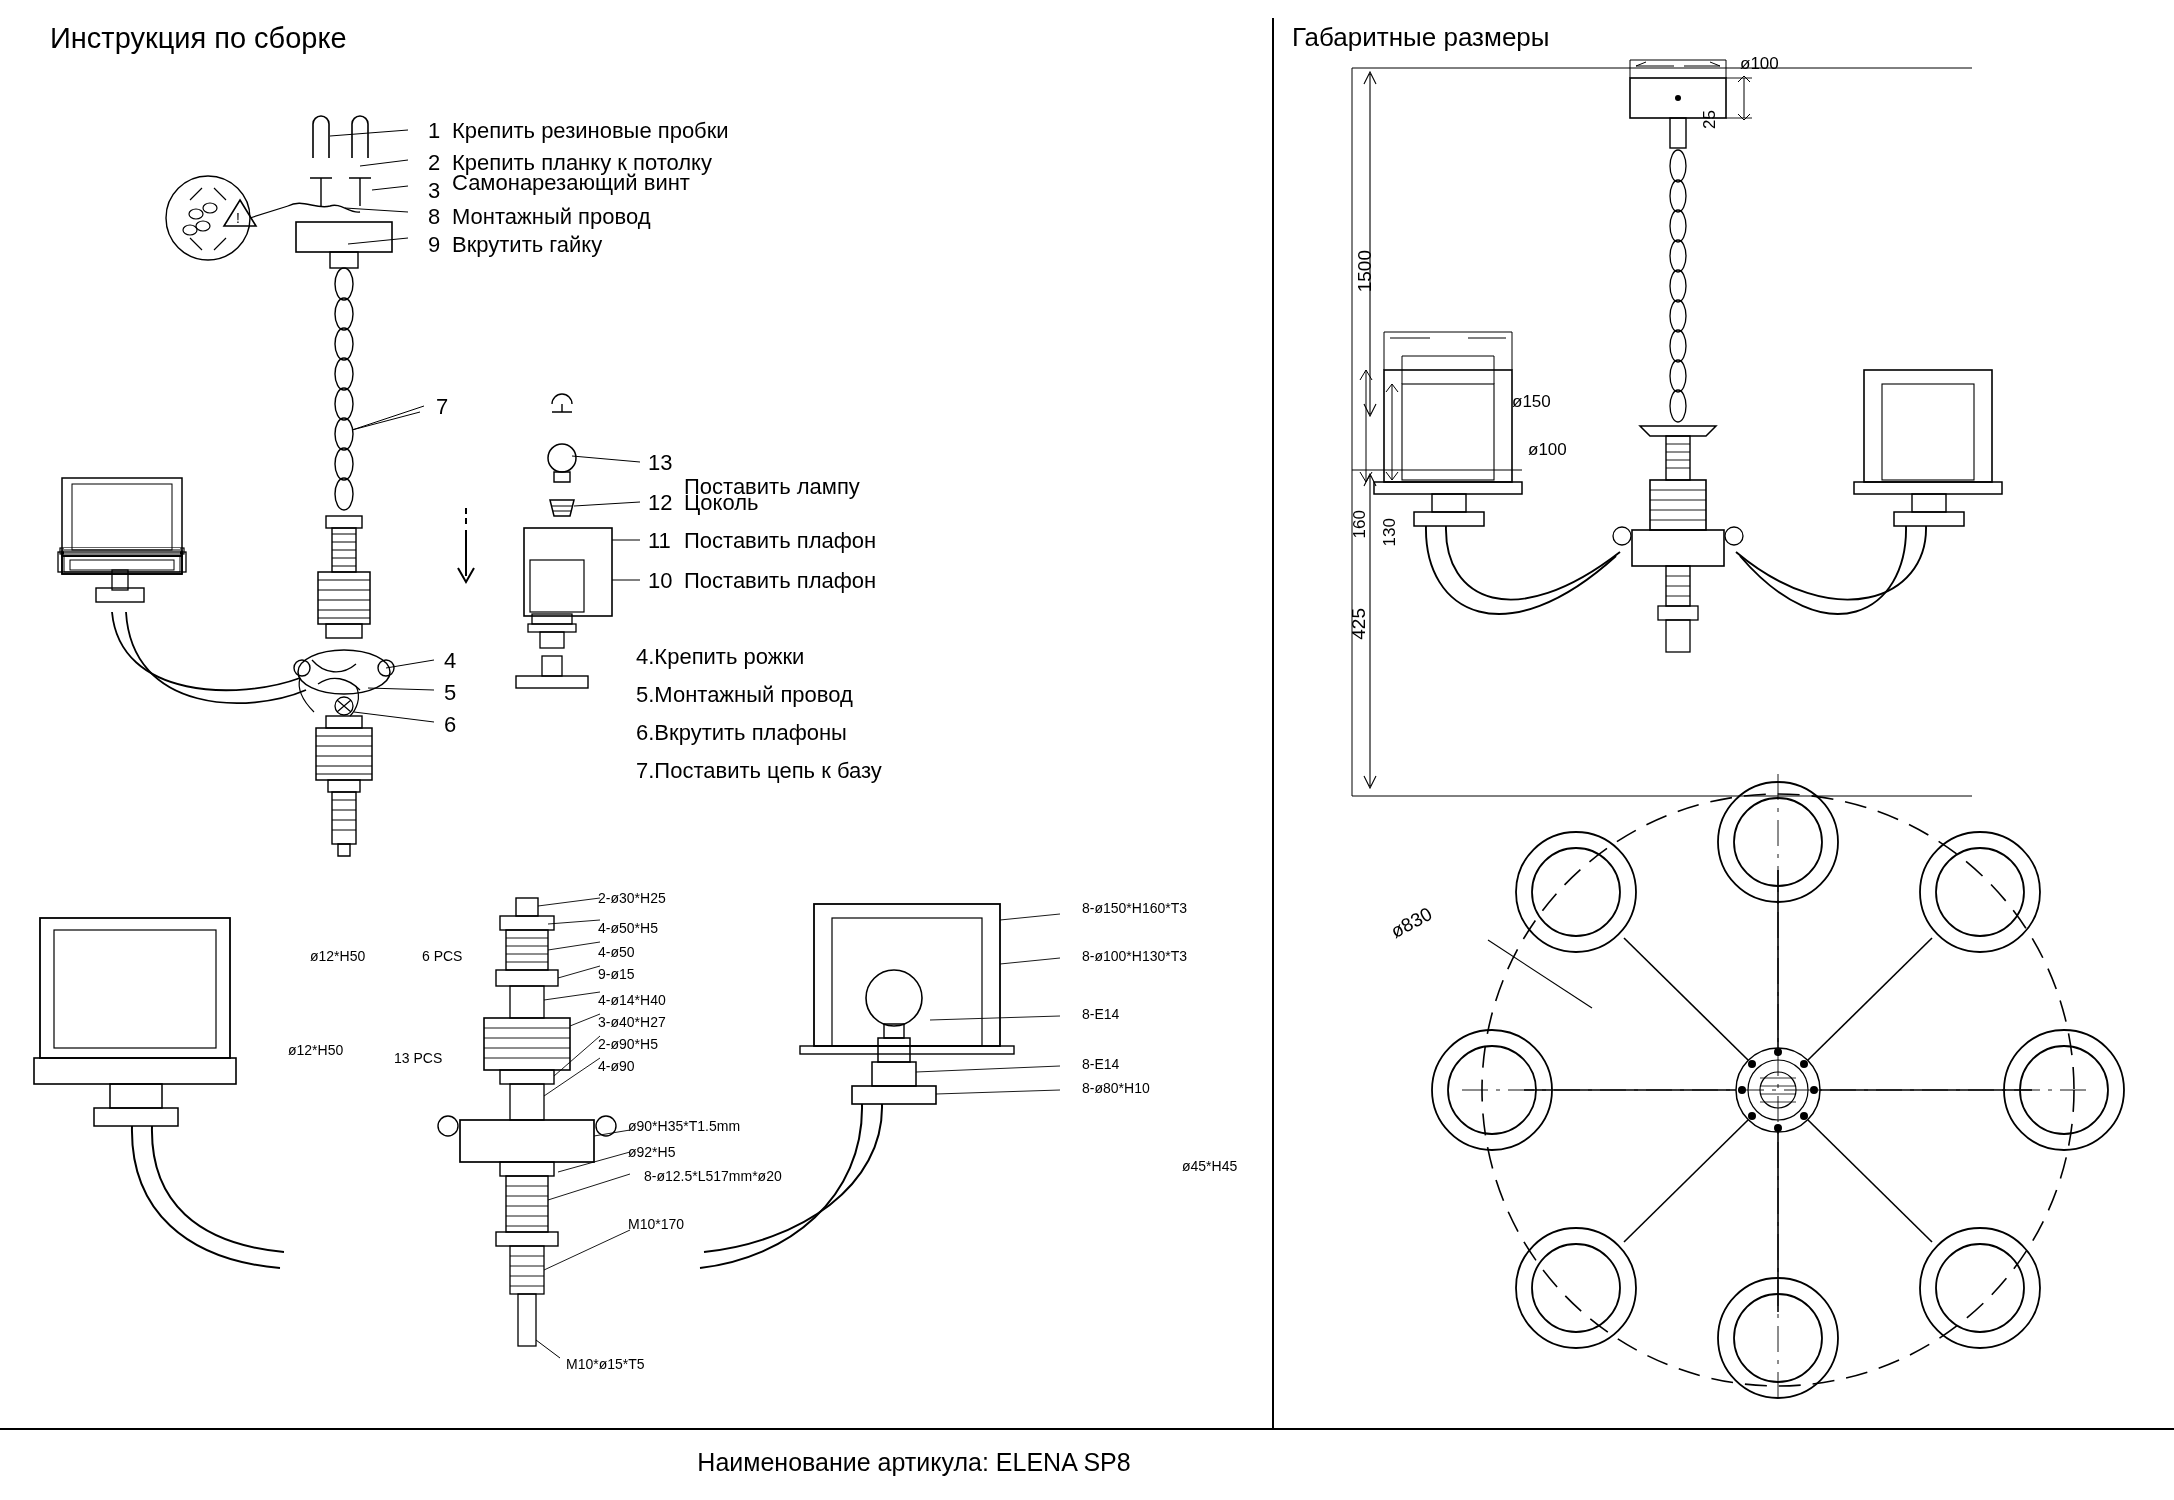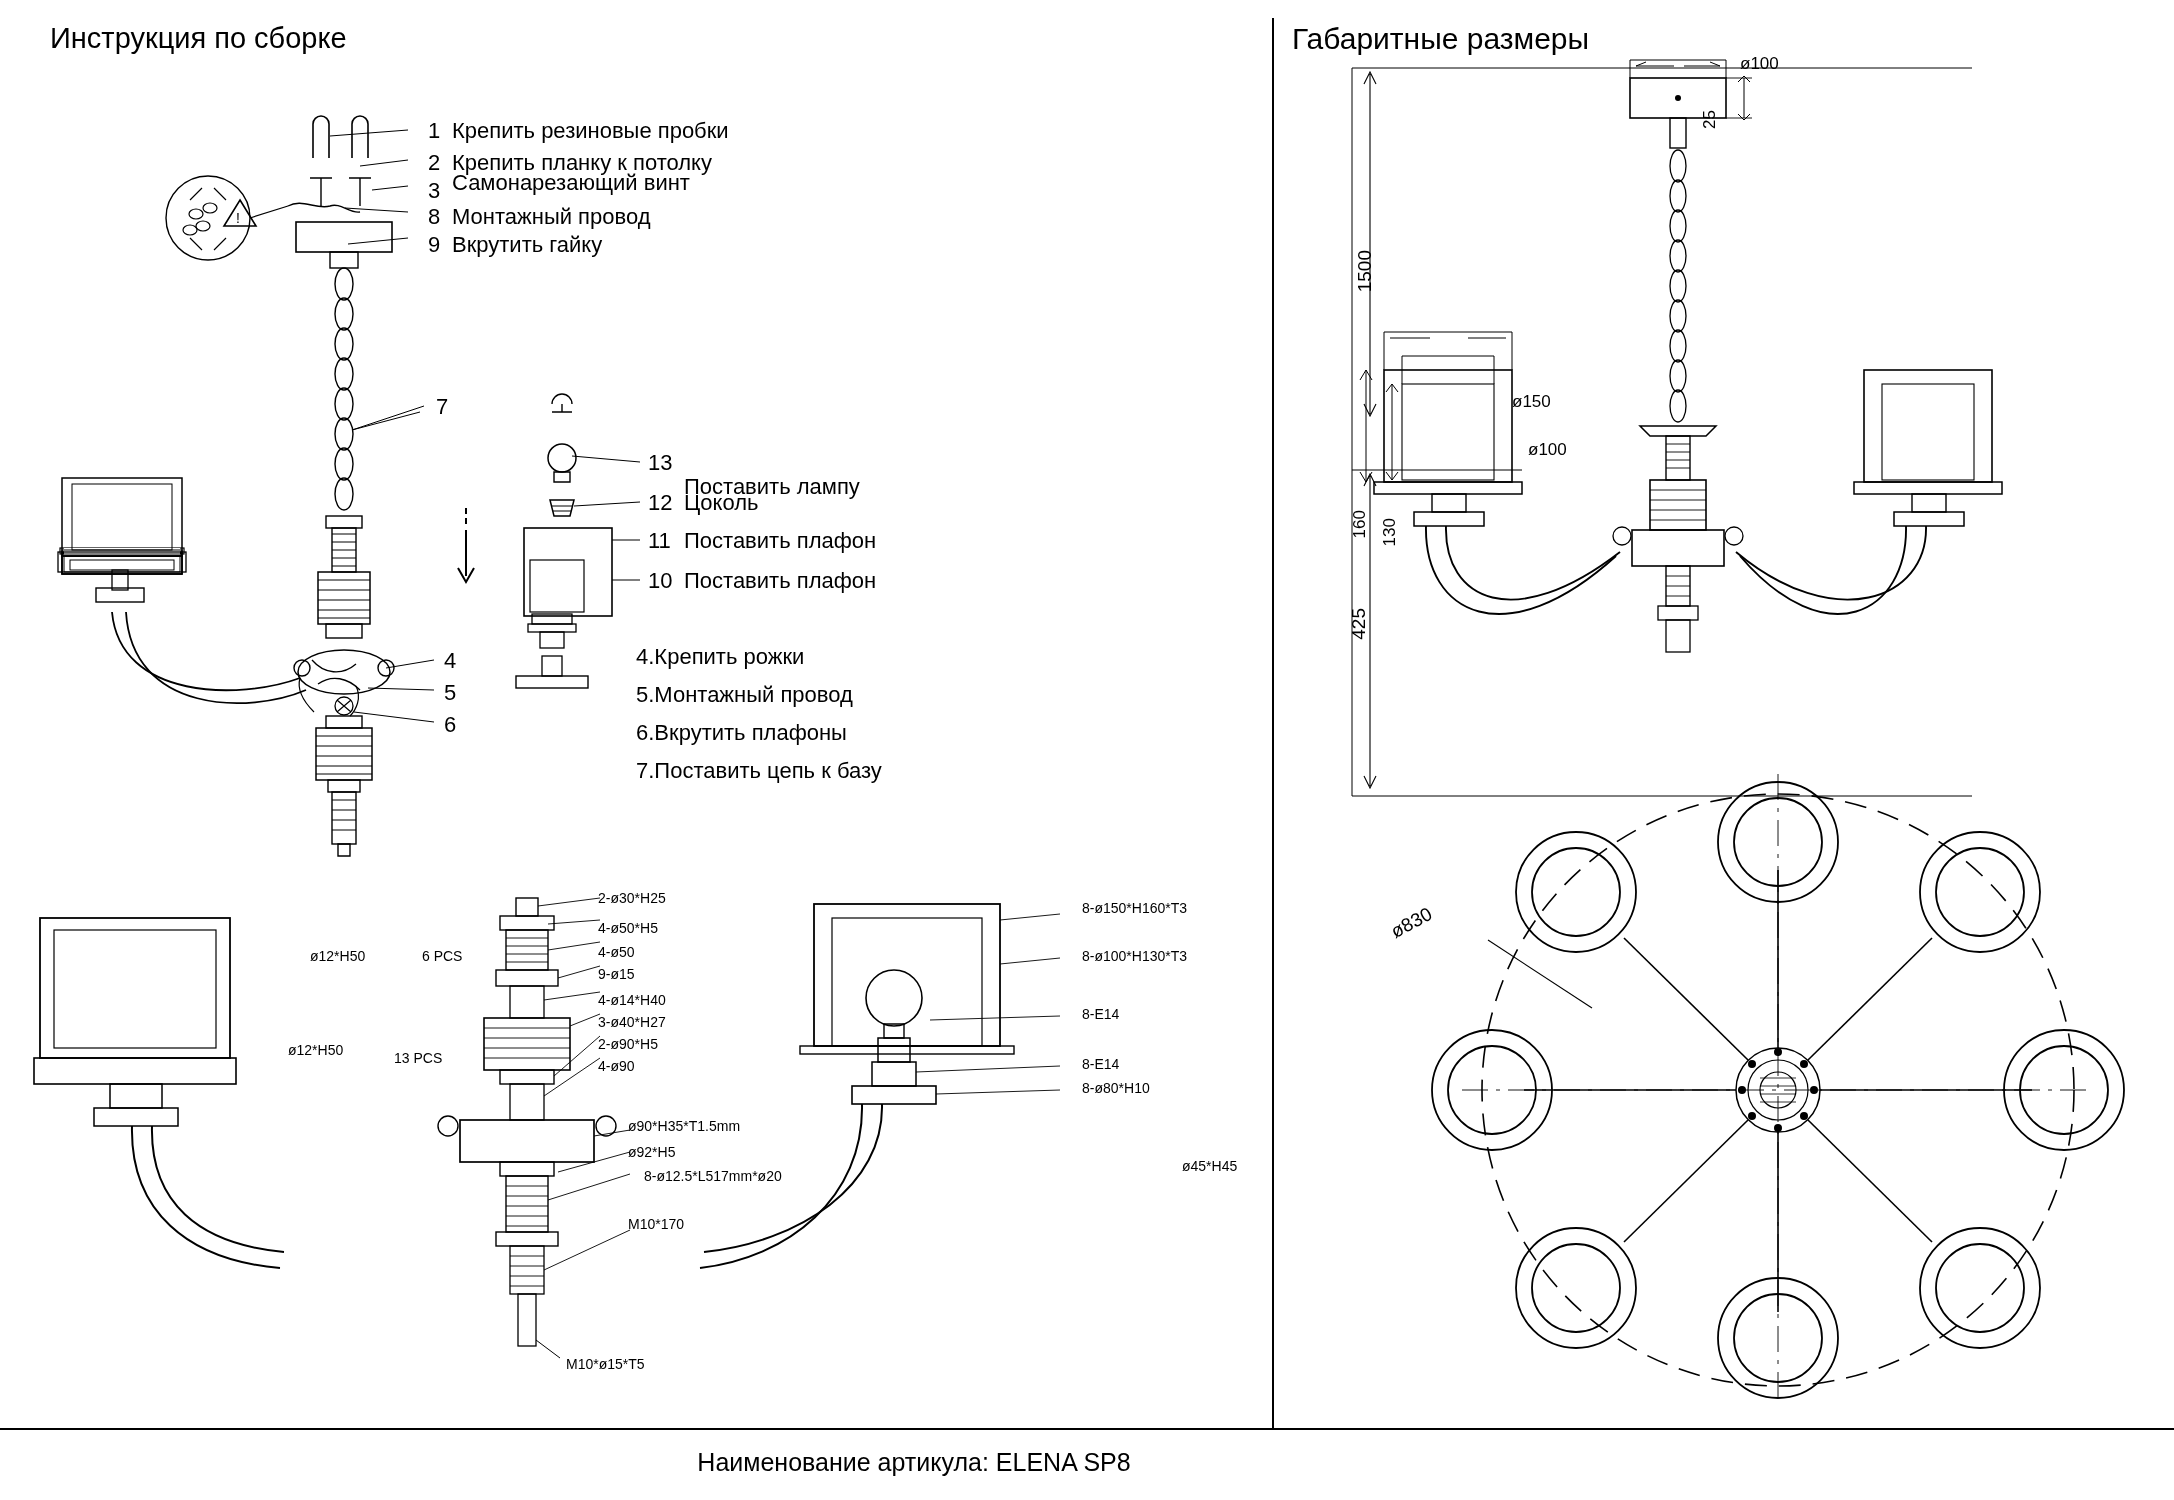--- a/index.html
+++ b/index.html
@@ -1,21 +1,21 @@
 <!DOCTYPE html>
 <html><head>
 <meta charset="utf-8">
 <style>
   html,body{margin:0;padding:0;background:#ffffff;}
   body{width:2174px;height:1500px;font-family:"Liberation Sans",sans-serif;color:#000;position:relative;overflow:hidden;}
   .sheet{position:absolute;inset:0;}
   .divider-v{position:absolute;left:1272px;top:18px;width:2px;height:1410px;background:#000;}
   .divider-h{position:absolute;left:0;top:1428px;width:2174px;height:2px;background:#000;}
   .title-left{position:absolute;left:26px;top:22px;font-size:29px;margin-left:24px;}
-  .title-right{position:absolute;left:1292px;top:22px;font-size:30px;}
+  .title-right{position:absolute;left:1292px;top:22px;font-size:26px;}
   .footer{position:absolute;left:0;top:1448px;width:1828px;text-align:center;font-size:25px;}
   .lbl{position:absolute;font-size:22px;white-space:nowrap;}
   .lbl-s{position:absolute;font-size:14px;white-space:nowrap;font-family:"Liberation Sans",sans-serif;}
   .num{position:absolute;font-size:22px;}
   svg{position:absolute;left:0;top:0;overflow:visible;}
   .ln{stroke:#000;fill:none;}
   .vert{writing-mode:vertical-rl;transform:rotate(180deg);}
 </style>
 </head>
 <body>

